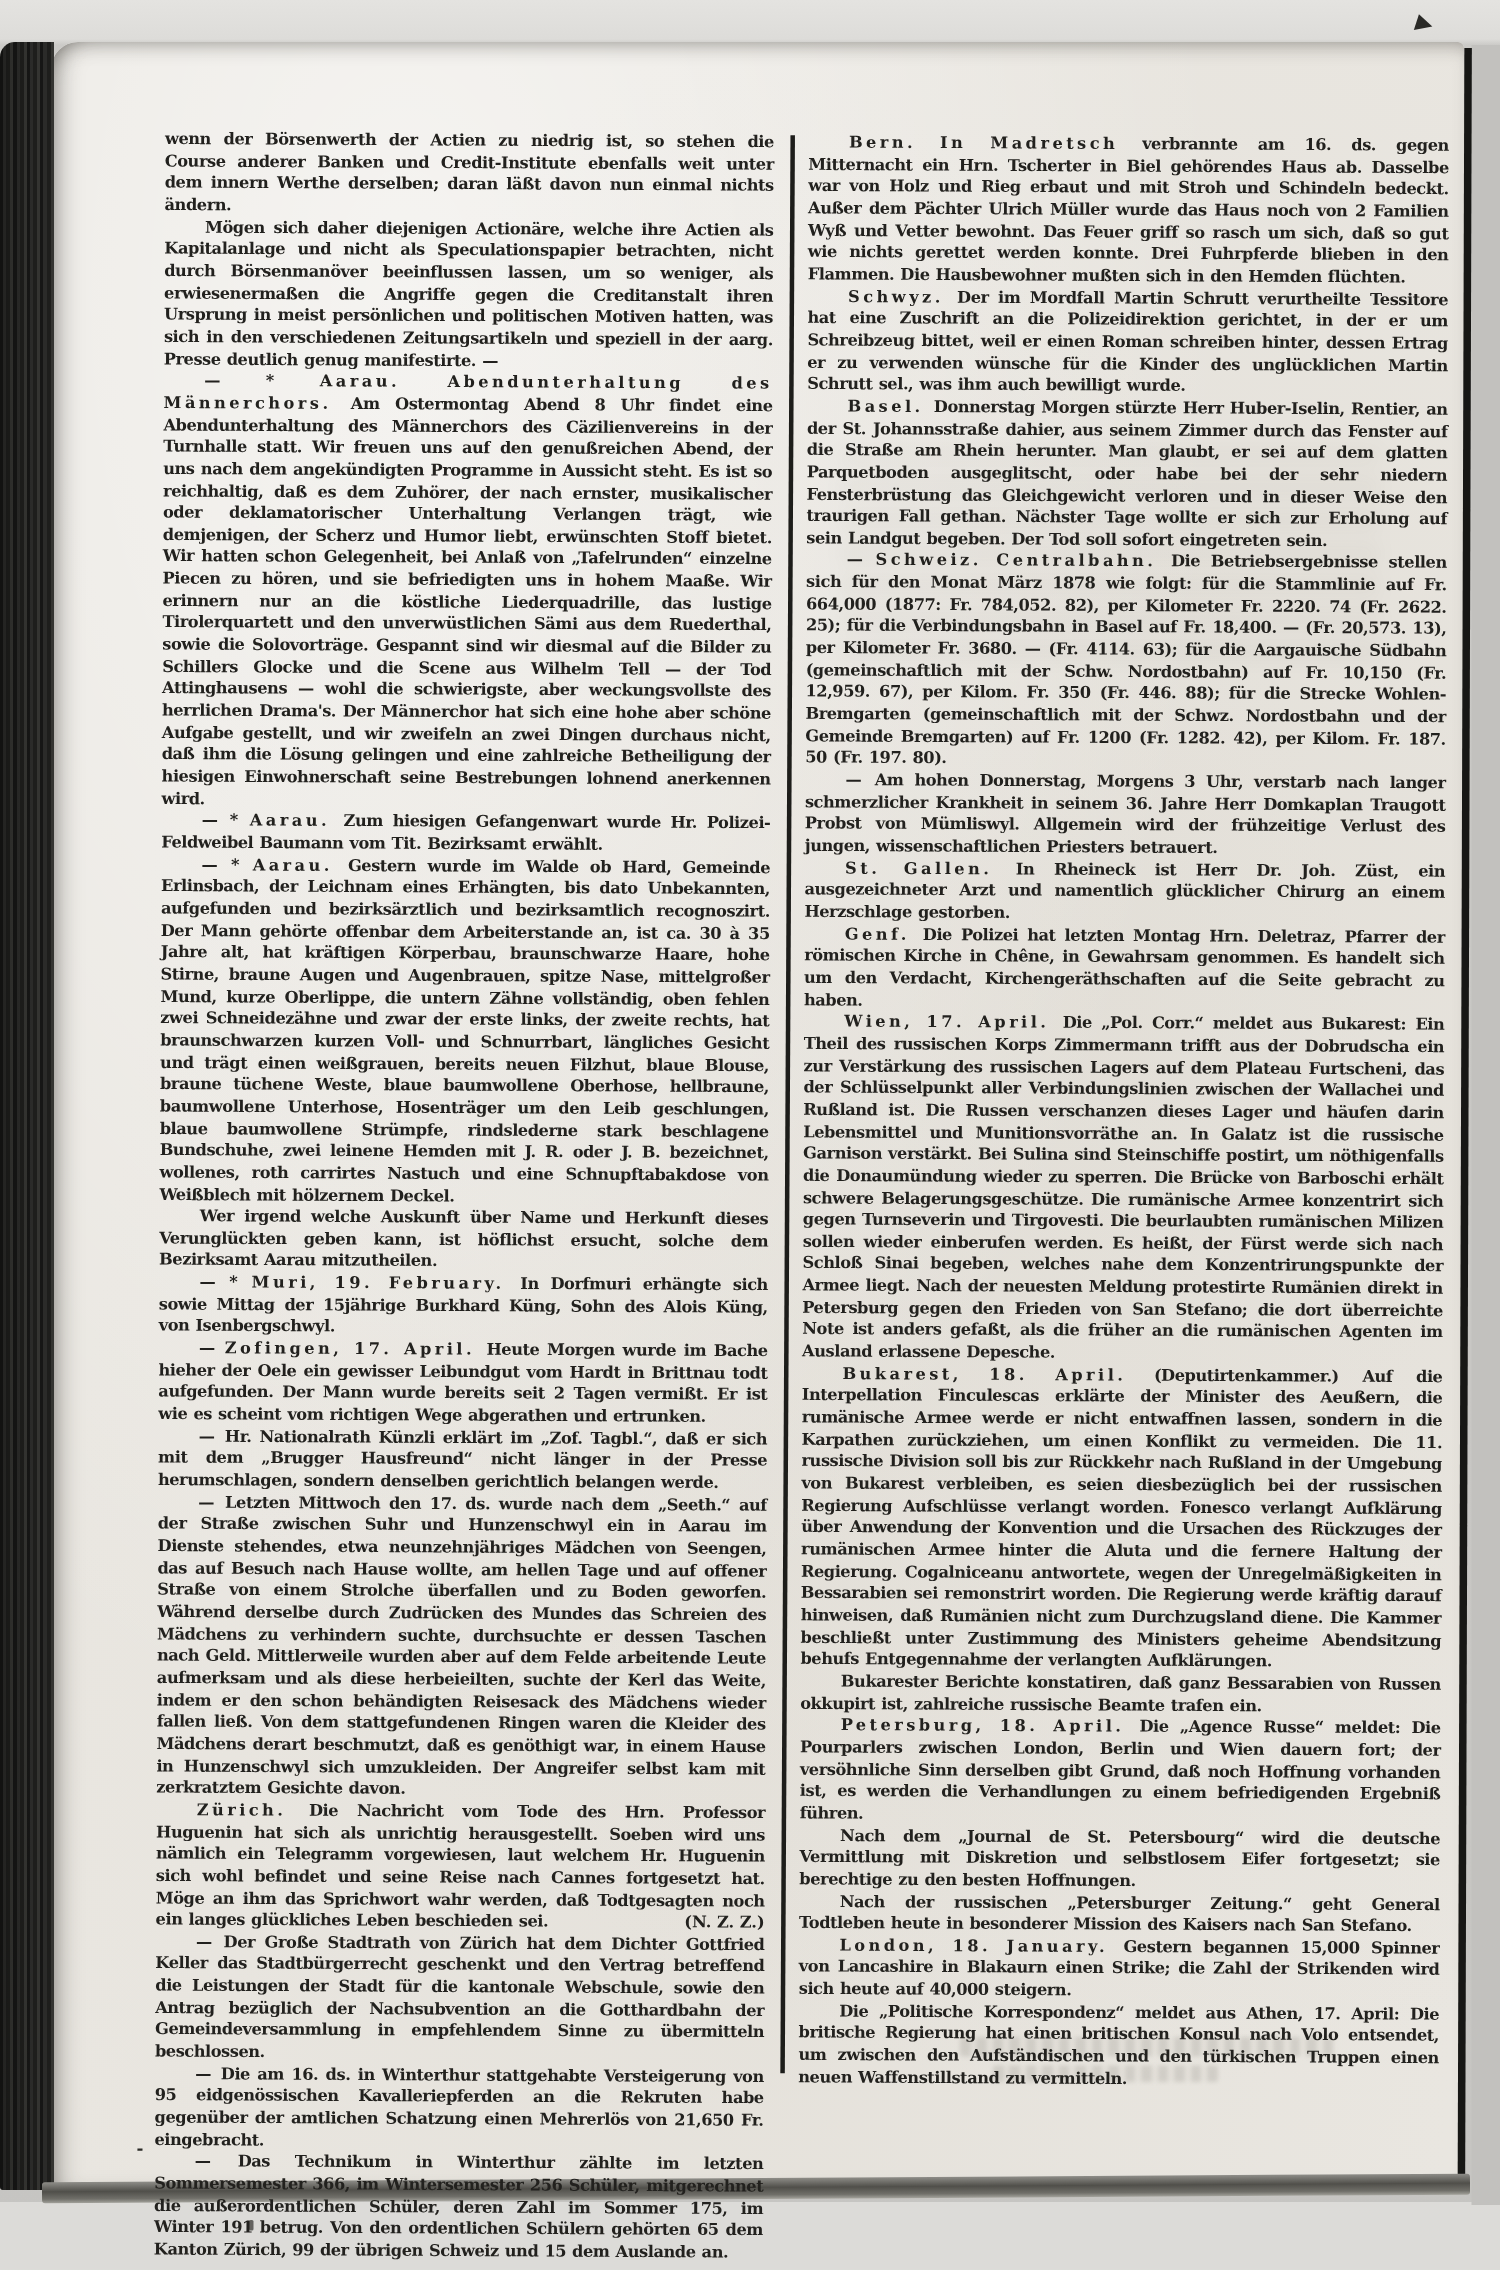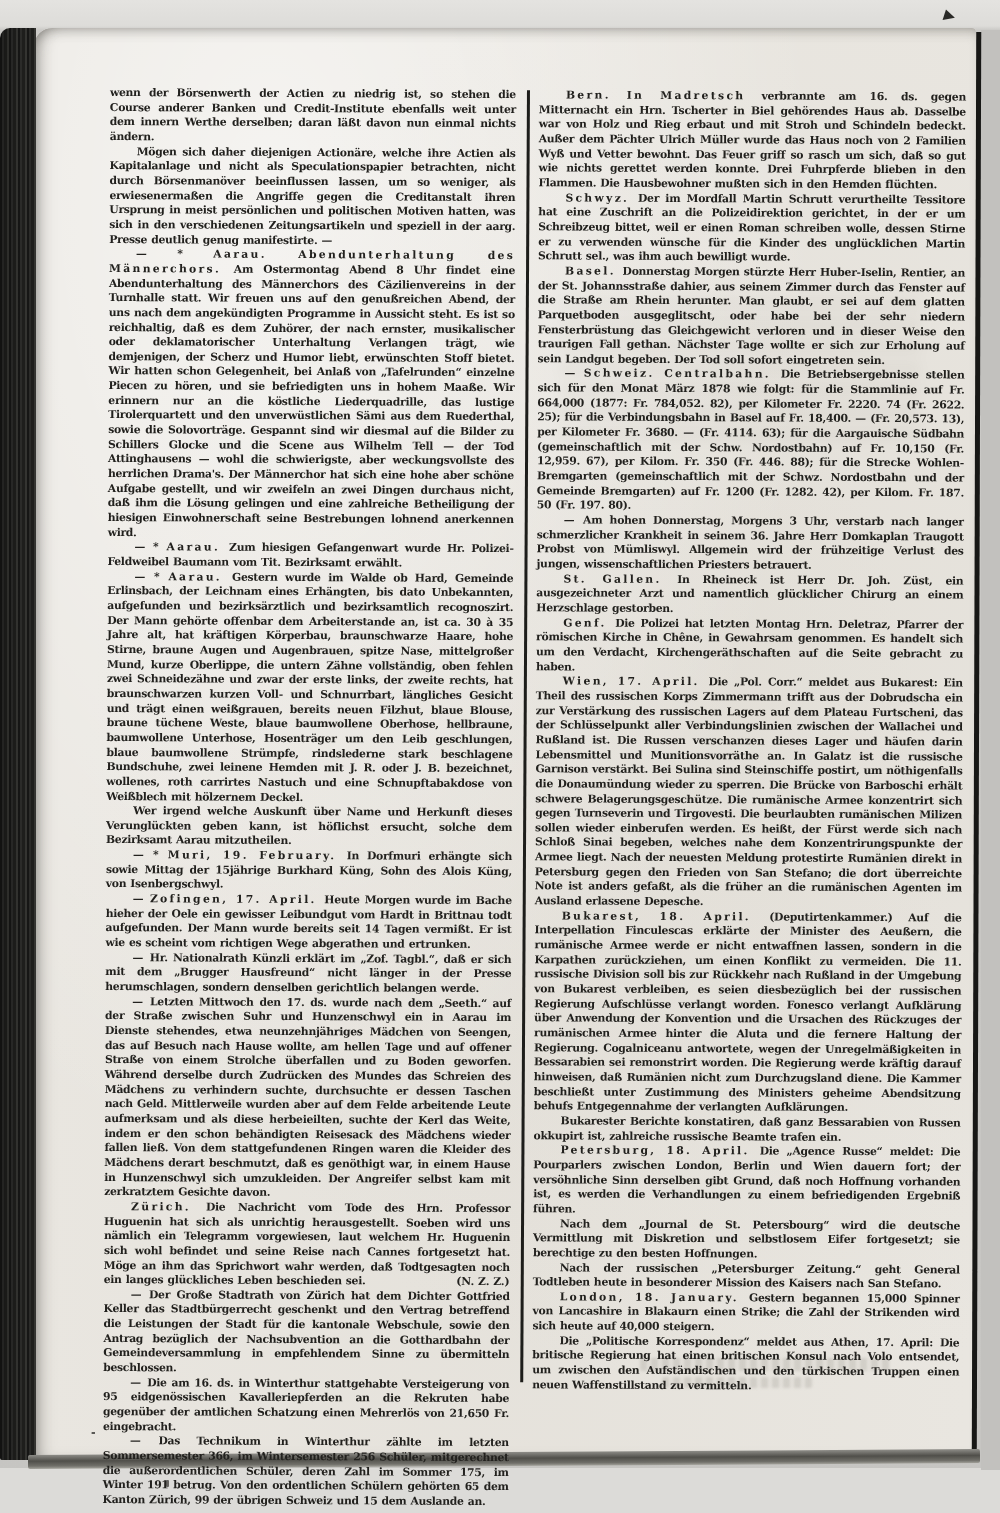--- a/index.html
+++ b/index.html
@@ -82,33 +82,33 @@
 <div class="text-block">
   <div class="margin-dash">-</div>
   <div class="col col-left">
       <p class="para"><span class="txt">wenn der Börsenwerth der Actien zu niedrig ist, so stehen die Course anderer Banken und Credit-Institute ebenfalls weit unter dem innern Werthe derselben; daran läßt davon nun einmal nichts ändern.</span></p>
       <p class="para"><span class="txt">Mögen sich daher diejenigen Actionäre, welche ihre Actien als Kapitalanlage und nicht als Speculationspapier betrachten, nicht durch Börsenmanöver beeinflussen lassen, um so weniger, als erwiesenermaßen die Angriffe gegen die Creditanstalt ihren Ursprung in meist persönlichen und politischen Motiven hatten, was sich in den verschiedenen Zeitungsartikeln und speziell in der aarg. Presse deutlich genug manifestirte. —</span></p>
       <p class="para"><span class="pre">— * </span><span class="lead">Aarau. Abendunterhaltung des Männerchors. </span><span class="txt">Am Ostermontag Abend 8 Uhr findet eine Abendunterhaltung des Männerchors des Cäzilienvereins in der Turnhalle statt. Wir freuen uns auf den genußreichen Abend, der uns nach dem angekündigten Programme in Aussicht steht. Es ist so reichhaltig, daß es dem Zuhörer, der nach ernster, musikalischer oder deklamatorischer Unterhaltung Verlangen trägt, wie demjenigen, der Scherz und Humor liebt, erwünschten Stoff bietet. Wir hatten schon Gelegenheit, bei Anlaß von „Tafelrunden“ einzelne Piecen zu hören, und sie befriedigten uns in hohem Maaße. Wir erinnern nur an die köstliche Liederquadrille, das lustige Tirolerquartett und den unverwüstlichen Sämi aus dem Ruederthal, sowie die Solovorträge. Gespannt sind wir diesmal auf die Bilder zu Schillers Glocke und die Scene aus Wilhelm Tell — der Tod Attinghausens — wohl die schwierigste, aber weckungsvollste des herrlichen Drama's. Der Männerchor hat sich eine hohe aber schöne Aufgabe gestellt, und wir zweifeln an zwei Dingen durchaus nicht, daß ihm die Lösung gelingen und eine zahlreiche Betheiligung der hiesigen Einwohnerschaft seine Bestrebungen lohnend anerkennen wird.</span></p>
       <p class="para"><span class="pre">— * </span><span class="lead">Aarau. </span><span class="txt">Zum hiesigen Gefangenwart wurde Hr. Polizei-Feldweibel Baumann vom Tit. Bezirksamt erwählt.</span></p>
       <p class="para"><span class="pre">— * </span><span class="lead">Aarau. </span><span class="txt">Gestern wurde im Walde ob Hard, Gemeinde Erlinsbach, der Leichnam eines Erhängten, bis dato Unbekannten, aufgefunden und bezirksärztlich und bezirksamtlich recognoszirt. Der Mann gehörte offenbar dem Arbeiterstande an, ist ca. 30 à 35 Jahre alt, hat kräftigen Körperbau, braunschwarze Haare, hohe Stirne, braune Augen und Augenbrauen, spitze Nase, mittelgroßer Mund, kurze Oberlippe, die untern Zähne vollständig, oben fehlen zwei Schneidezähne und zwar der erste links, der zweite rechts, hat braunschwarzen kurzen Voll- und Schnurrbart, längliches Gesicht und trägt einen weißgrauen, bereits neuen Filzhut, blaue Blouse, braune tüchene Weste, blaue baumwollene Oberhose, hellbraune, baumwollene Unterhose, Hosenträger um den Leib geschlungen, blaue baumwollene Strümpfe, rindslederne stark beschlagene Bundschuhe, zwei leinene Hemden mit J. R. oder J. B. bezeichnet, wollenes, roth carrirtes Nastuch und eine Schnupftabakdose von Weißblech mit hölzernem Deckel.</span></p>
       <p class="para"><span class="txt">Wer irgend welche Auskunft über Name und Herkunft dieses Verunglückten geben kann, ist höflichst ersucht, solche dem Bezirksamt Aarau mitzutheilen.</span></p>
       <p class="para"><span class="pre">— * </span><span class="lead">Muri, 19. February. </span><span class="txt">In Dorfmuri erhängte sich sowie Mittag der 15jährige Burkhard Küng, Sohn des Alois Küng, von Isenbergschwyl.</span></p>
-      <p class="para"><span class="pre">— </span><span class="lead">Zofingen, 17. April. </span><span class="txt">Heute Morgen wurde im Bache hieher der Oele ein gewisser Leibundgut vom Hardt in Brittnau todt aufgefunden. Der Mann wurde bereits seit 14 Tagen vermißt. Er ist wie es scheint vom richtigen Wege abgerathen und ertrunken.</span></p>
+      <p class="para"><span class="pre">— </span><span class="lead">Zofingen, 17. April. </span><span class="txt">Heute Morgen wurde im Bache hieher der Oele ein gewisser Leibundgut vom Hardt in Brittnau todt aufgefunden. Der Mann wurde bereits seit 2 Tagen vermißt. Er ist wie es scheint vom richtigen Wege abgerathen und ertrunken.</span></p>
       <p class="para"><span class="pre">— </span><span class="txt">Hr. Nationalrath Künzli erklärt im „Zof. Tagbl.“, daß er sich mit dem „Brugger Hausfreund“ nicht länger in der Presse herumschlagen, sondern denselben gerichtlich belangen werde.</span></p>
       <p class="para"><span class="pre">— </span><span class="txt">Letzten Mittwoch den 17. ds. wurde nach dem „Seeth.“ auf der Straße zwischen Suhr und Hunzenschwyl ein in Aarau im Dienste stehendes, etwa neunzehnjähriges Mädchen von Seengen, das auf Besuch nach Hause wollte, am hellen Tage und auf offener Straße von einem Strolche überfallen und zu Boden geworfen. Während derselbe durch Zudrücken des Mundes das Schreien des Mädchens zu verhindern suchte, durchsuchte er dessen Taschen nach Geld. Mittlerweile wurden aber auf dem Felde arbeitende Leute aufmerksam und als diese herbeieilten, suchte der Kerl das Weite, indem er den schon behändigten Reisesack des Mädchens wieder fallen ließ. Von dem stattgefundenen Ringen waren die Kleider des Mädchens derart beschmutzt, daß es genöthigt war, in einem Hause in Hunzenschwyl sich umzukleiden. Der Angreifer selbst kam mit zerkratztem Gesichte davon.</span></p>
       <p class="para"><span class="lead">Zürich. </span><span class="txt">Die Nachricht vom Tode des Hrn. Professor Huguenin hat sich als unrichtig herausgestellt. Soeben wird uns nämlich ein Telegramm vorgewiesen, laut welchem Hr. Huguenin sich wohl befindet und seine Reise nach Cannes fortgesetzt hat. Möge an ihm das Sprichwort wahr werden, daß Todtgesagten noch ein langes glückliches Leben beschieden sei.</span></p>
       <div class="attribution">(N. Z. Z.)</div>
       <p class="para"><span class="pre">— </span><span class="txt">Der Große Stadtrath von Zürich hat dem Dichter Gottfried Keller das Stadtbürgerrecht geschenkt und den Vertrag betreffend die Leistungen der Stadt für die kantonale Webschule, sowie den Antrag bezüglich der Nachsubvention an die Gotthardbahn der Gemeindeversammlung in empfehlendem Sinne zu übermitteln beschlossen.</span></p>
       <p class="para"><span class="pre">— </span><span class="txt">Die am 16. ds. in Winterthur stattgehabte Versteigerung von 95 eidgenössischen Kavalleriepferden an die Rekruten habe gegenüber der amtlichen Schatzung einen Mehrerlös von 21,650 Fr. eingebracht.</span></p>
       <p class="para"><span class="pre">— </span><span class="txt">Das Technikum in Winterthur zählte im letzten Sommersemester 366, im Wintersemester 256 Schüler, mitgerechnet die außerordentlichen Schüler, deren Zahl im Sommer 175, im Winter 191 betrug. Von den ordentlichen Schülern gehörten 65 dem Kanton Zürich, 99 der übrigen Schweiz und 15 dem Auslande an.</span></p>
     </div>
   <div class="col-divider"></div>
   <div class="col col-right">
       <p class="para"><span class="lead">Bern. </span><span class="lead">In Madretsch </span><span class="txt">verbrannte am 16. ds. gegen Mitternacht ein Hrn. Tscherter in Biel gehörendes Haus ab. Dasselbe war von Holz und Rieg erbaut und mit Stroh und Schindeln bedeckt. Außer dem Pächter Ulrich Müller wurde das Haus noch von 2 Familien Wyß und Vetter bewohnt. Das Feuer griff so rasch um sich, daß so gut wie nichts gerettet werden konnte. Drei Fuhrpferde blieben in den Flammen. Die Hausbewohner mußten sich in den Hemden flüchten.</span></p>
-      <p class="para"><span class="lead">Schwyz. </span><span class="txt">Der im Mordfall Martin Schrutt verurtheilte Tessitore hat eine Zuschrift an die Polizeidirektion gerichtet, in der er um Schreibzeug bittet, weil er einen Roman schreiben wolle, dessen Stirne er zu verwenden wünsche für die Kinder des unglücklichen Martin Schrutt sel., was ihm auch bewilligt wurde.</span></p>
+      <p class="para"><span class="lead">Schwyz. </span><span class="txt">Der im Mordfall Martin Schrutt verurtheilte Tessitore hat eine Zuschrift an die Polizeidirektion gerichtet, in der er um Schreibzeug bittet, weil er einen Roman schreiben hinter, dessen Ertrag er zu verwenden wünsche für die Kinder des unglücklichen Martin Schrutt sel., was ihm auch bewilligt wurde.</span></p>
       <p class="para"><span class="lead">Basel. </span><span class="txt">Donnerstag Morgen stürzte Herr Huber-Iselin, Rentier, an der St. Johannsstraße dahier, aus seinem Zimmer durch das Fenster auf die Straße am Rhein herunter. Man glaubt, er sei auf dem glatten Parquetboden ausgeglitscht, oder habe bei der sehr niedern Fensterbrüstung das Gleichgewicht verloren und in dieser Weise den traurigen Fall gethan. Nächster Tage wollte er sich zur Erholung auf sein Landgut begeben. Der Tod soll sofort eingetreten sein.</span></p>
       <p class="para"><span class="pre">— </span><span class="lead">Schweiz. Centralbahn. </span><span class="txt">Die Betriebsergebnisse stellen sich für den Monat März 1878 wie folgt: für die Stammlinie auf Fr. 664,000 (1877: Fr. 784,052. 82), per Kilometer Fr. 2220. 74 (Fr. 2622. 25); für die Verbindungsbahn in Basel auf Fr. 18,400. — (Fr. 20,573. 13), per Kilometer Fr. 3680. — (Fr. 4114. 63); für die Aargauische Südbahn (gemeinschaftlich mit der Schw. Nordostbahn) auf Fr. 10,150 (Fr. 12,959. 67), per Kilom. Fr. 350 (Fr. 446. 88); für die Strecke Wohlen-Bremgarten (gemeinschaftlich mit der Schwz. Nordostbahn und der Gemeinde Bremgarten) auf Fr. 1200 (Fr. 1282. 42), per Kilom. Fr. 187. 50 (Fr. 197. 80).</span></p>
       <p class="para"><span class="pre">— </span><span class="txt">Am hohen Donnerstag, Morgens 3 Uhr, verstarb nach langer schmerzlicher Krankheit in seinem 36. Jahre Herr Domkaplan Traugott Probst von Mümliswyl. Allgemein wird der frühzeitige Verlust des jungen, wissenschaftlichen Priesters betrauert.</span></p>
       <p class="para"><span class="lead">St. Gallen. </span><span class="txt">In Rheineck ist Herr Dr. Joh. Züst, ein ausgezeichneter Arzt und namentlich glücklicher Chirurg an einem Herzschlage gestorben.</span></p>
       <p class="para"><span class="lead">Genf. </span><span class="txt">Die Polizei hat letzten Montag Hrn. Deletraz, Pfarrer der römischen Kirche in Chêne, in Gewahrsam genommen. Es handelt sich um den Verdacht, Kirchengeräthschaften auf die Seite gebracht zu haben.</span></p>
       <p class="para"><span class="lead">Wien, 17. April. </span><span class="txt">Die „Pol. Corr.“ meldet aus Bukarest: Ein Theil des russischen Korps Zimmermann trifft aus der Dobrudscha ein zur Verstärkung des russischen Lagers auf dem Plateau Furtscheni, das der Schlüsselpunkt aller Verbindungslinien zwischen der Wallachei und Rußland ist. Die Russen verschanzen dieses Lager und häufen darin Lebensmittel und Munitionsvorräthe an. In Galatz ist die russische Garnison verstärkt. Bei Sulina sind Steinschiffe postirt, um nöthigenfalls die Donaumündung wieder zu sperren. Die Brücke von Barboschi erhält schwere Belagerungsgeschütze. Die rumänische Armee konzentrirt sich gegen Turnseverin und Tirgovesti. Die beurlaubten rumänischen Milizen sollen wieder einberufen werden. Es heißt, der Fürst werde sich nach Schloß Sinai begeben, welches nahe dem Konzentrirungspunkte der Armee liegt. Nach der neuesten Meldung protestirte Rumänien direkt in Petersburg gegen den Frieden von San Stefano; die dort überreichte Note ist anders gefaßt, als die früher an die rumänischen Agenten im Ausland erlassene Depesche.</span></p>
       <p class="para"><span class="lead">Bukarest, 18. April. </span><span class="txt">(Deputirtenkammer.) Auf die Interpellation Finculescas erklärte der Minister des Aeußern, die rumänische Armee werde er nicht entwaffnen lassen, sondern in die Karpathen zurückziehen, um einen Konflikt zu vermeiden. Die 11. russische Division soll bis zur Rückkehr nach Rußland in der Umgebung von Bukarest verbleiben, es seien diesbezüglich bei der russischen Regierung Aufschlüsse verlangt worden. Fonesco verlangt Aufklärung über Anwendung der Konvention und die Ursachen des Rückzuges der rumänischen Armee hinter die Aluta und die fernere Haltung der Regierung. Cogalniceanu antwortete, wegen der Unregelmäßigkeiten in Bessarabien sei remonstrirt worden. Die Regierung werde kräftig darauf hinweisen, daß Rumänien nicht zum Durchzugsland diene. Die Kammer beschließt unter Zustimmung des Ministers geheime Abendsitzung behufs Entgegennahme der verlangten Aufklärungen.</span></p>
       <p class="para"><span class="txt">Bukarester Berichte konstatiren, daß ganz Bessarabien von Russen okkupirt ist, zahlreiche russische Beamte trafen ein.</span></p>
       <p class="para"><span class="lead">Petersburg, 18. April. </span><span class="txt">Die „Agence Russe“ meldet: Die Pourparlers zwischen London, Berlin und Wien dauern fort; der versöhnliche Sinn derselben gibt Grund, daß noch Hoffnung vorhanden ist, es werden die Verhandlungen zu einem befriedigenden Ergebniß führen.</span></p>
       <p class="para"><span class="txt">Nach dem „Journal de St. Petersbourg“ wird die deutsche Vermittlung mit Diskretion und selbstlosem Eifer fortgesetzt; sie berechtige zu den besten Hoffnungen.</span></p>

